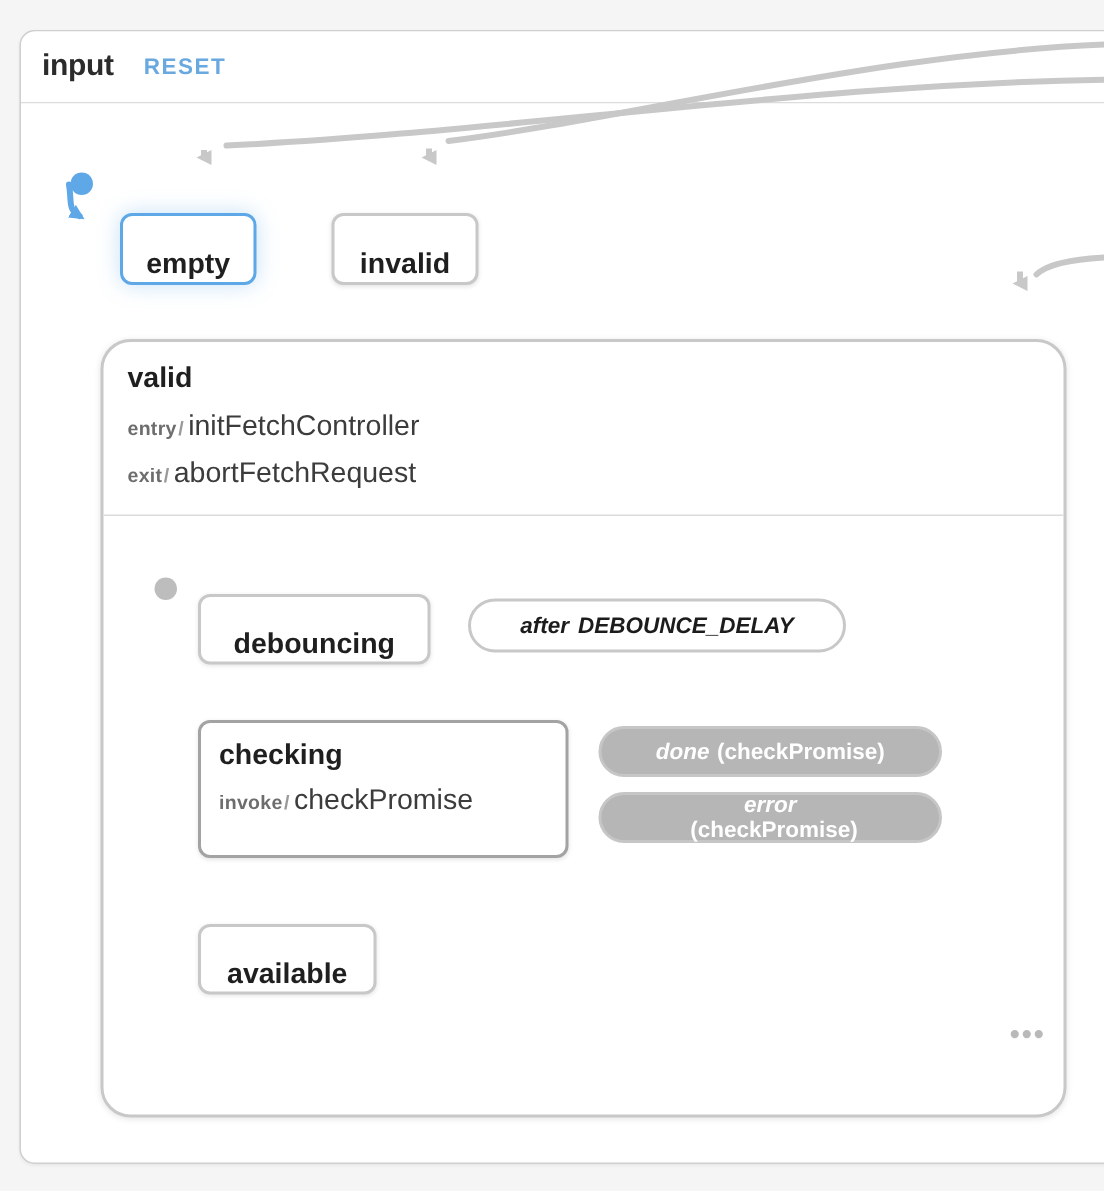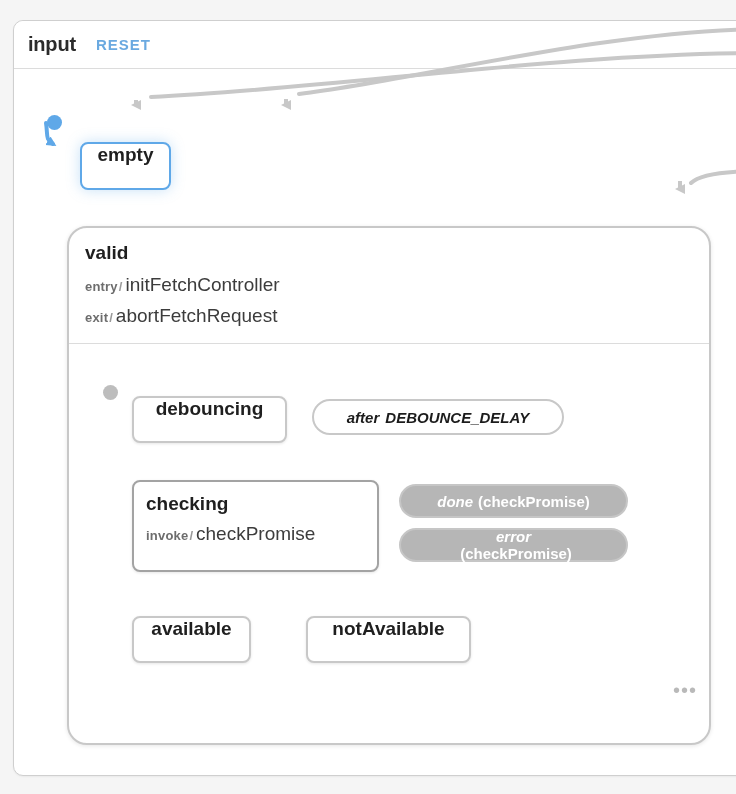--- a/index.html
+++ b/index.html
@@ -81,21 +81,21 @@
   }
 
   
   .node {
     position: absolute;
     box-sizing: border-box;
     background: #ffffff;
     border: 2px solid #c8c8c8;
     border-radius: 8px;
     display: flex;
-    align-items: flex-start;
+    align-items: flex-end;
     justify-content: center;
     box-shadow: 0 1px 3px rgba(0,0,0,.10);
     cursor: pointer;
   }
   .node .node-label {
     font-size: 19px;
     font-weight: bold;
     color: #1f1f1f;
     white-space: nowrap;
   }
@@ -287,20 +287,23 @@
                  C530,584 470,585 440,596" fill="none" stroke="#c8c8c8" stroke-width="4" stroke-linecap="round" stroke-linejoin="round"></path>
         <path d="M433,604 L433,615" fill="none" stroke="#c8c8c8" stroke-width="4" marker-end="url(#ah)"></path>
       </svg>
 
       <div class="init-dot" style="left:33px; top:46px;"></div>
 
       <div class="node active" style="left:66px; top:73px; width:91px; height:48px;">
         <span class="node-label">empty</span>
       </div>
 
+      <div class="node" style="left:207px; top:73px; width:98px; height:48px;">
+        <span class="node-label">invalid</span>
+      </div>
 
       <div class="compound" style="left:53px; top:157px; width:644px; height:519px;">
 
         <div class="compound-header">
           <div class="compound-name">valid</div>
 
           <div class="action-row">
             <span class="action-kind">entry</span><span class="action-slash">/</span><span class="action-name">initFetchController</span>
           </div>
 
@@ -336,23 +339,20 @@
 
           <div class="pill invoke-done" style="left:330px; top:184px; width:229px; height:34px;flex-direction:column;">
             <span class="ev-name">error</span>
               <span class="ev-suffix">(checkPromise)</span>
           </div>
 
           <div class="node" style="left:63px; top:272px; width:119px; height:47px;">
             <span class="node-label">available</span>
           </div>
 
-          <div class="node" style="left:237px; top:272px; width:165px; height:47px;">
-            <span class="node-label">notAvailable</span>
-          </div>
 
           <div class="ellipsis-btn">•••</div>
         </div>
       </div>
 
     </div>
   </div>
 </div>
 
 </body></html>

